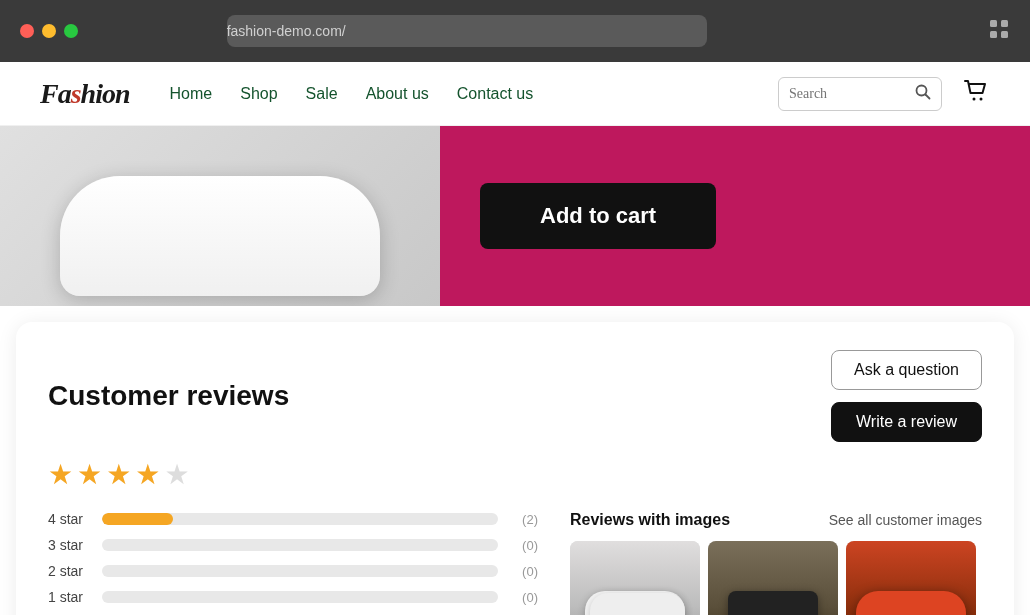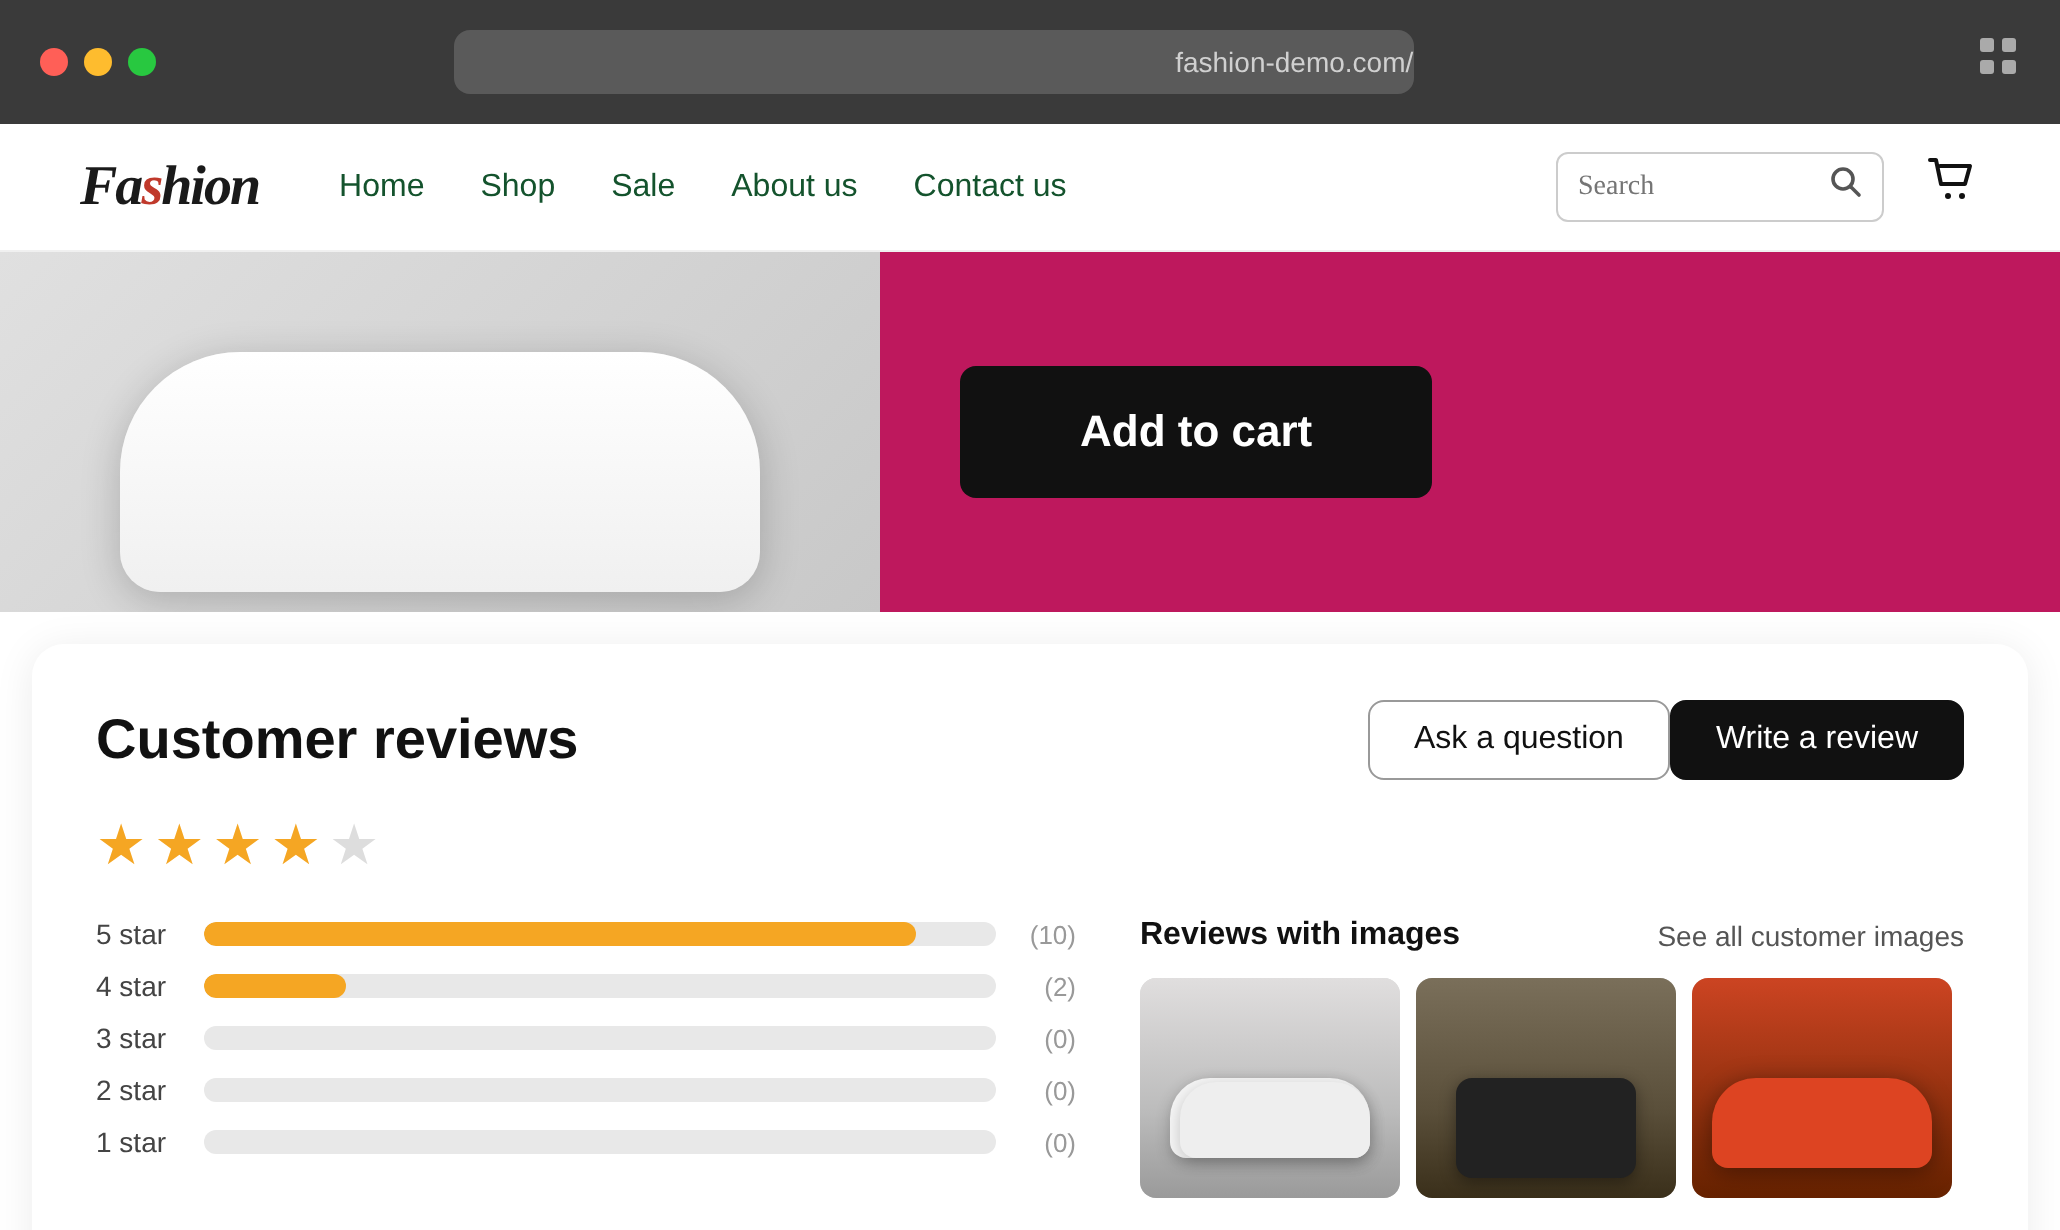--- a/index.html
+++ b/index.html
@@ -35,21 +35,21 @@
     .tl-green { background: #28c840; }
     .address-bar {
       flex: 1;
       max-width: 480px;
       margin: 0 auto;
       background: #5a5a5a;
       border-radius: 8px;
       height: 32px;
       display: flex;
       align-items: center;
-      justify-content: flex-end;
+      justify-content: flex-start;
     }
     .address-bar span {
       color: #d0d0d0;
       font-size: 14px;
     }
     .grid-icon {
       margin-left: auto;
       color: #aaa;
       font-size: 20px;
     }
@@ -192,20 +192,22 @@
       justify-content: space-between;
       margin-bottom: 16px;
     }
     .reviews-title {
       font-size: 28px;
       font-weight: 700;
       color: #111;
     }
     .reviews-actions {
       display: flex;
+      gap: 12px;
+      flex-direction: column;
     }
     .action-btn {
       padding: 10px 22px;
       border: 1.5px solid #999;
       border-radius: 8px;
       background: #fff;
       font-size: 16px;
       cursor: pointer;
       color: #111;
       font-weight: 500;
@@ -459,27 +461,20 @@
         <span class="star">★</span>
         <span class="star">★</span>
         <span class="star empty">★</span>
       </div>
     </div>
 
     <div class="reviews-content">
 
       <div class="rating-bars">
         <div class="bar-row">
-          <span class="bar-label">5 star</span>
-          <div class="bar-track">
-            <div class="bar-fill" style="width: 90%"></div>
-          </div>
-          <span class="bar-count">(10)</span>
-        </div>
-        <div class="bar-row">
           <span class="bar-label">4 star</span>
           <div class="bar-track">
             <div class="bar-fill" style="width: 18%"></div>
           </div>
           <span class="bar-count">(2)</span>
         </div>
         <div class="bar-row">
           <span class="bar-label">3 star</span>
           <div class="bar-track">
             <div class="bar-fill" style="width: 0%"></div>

